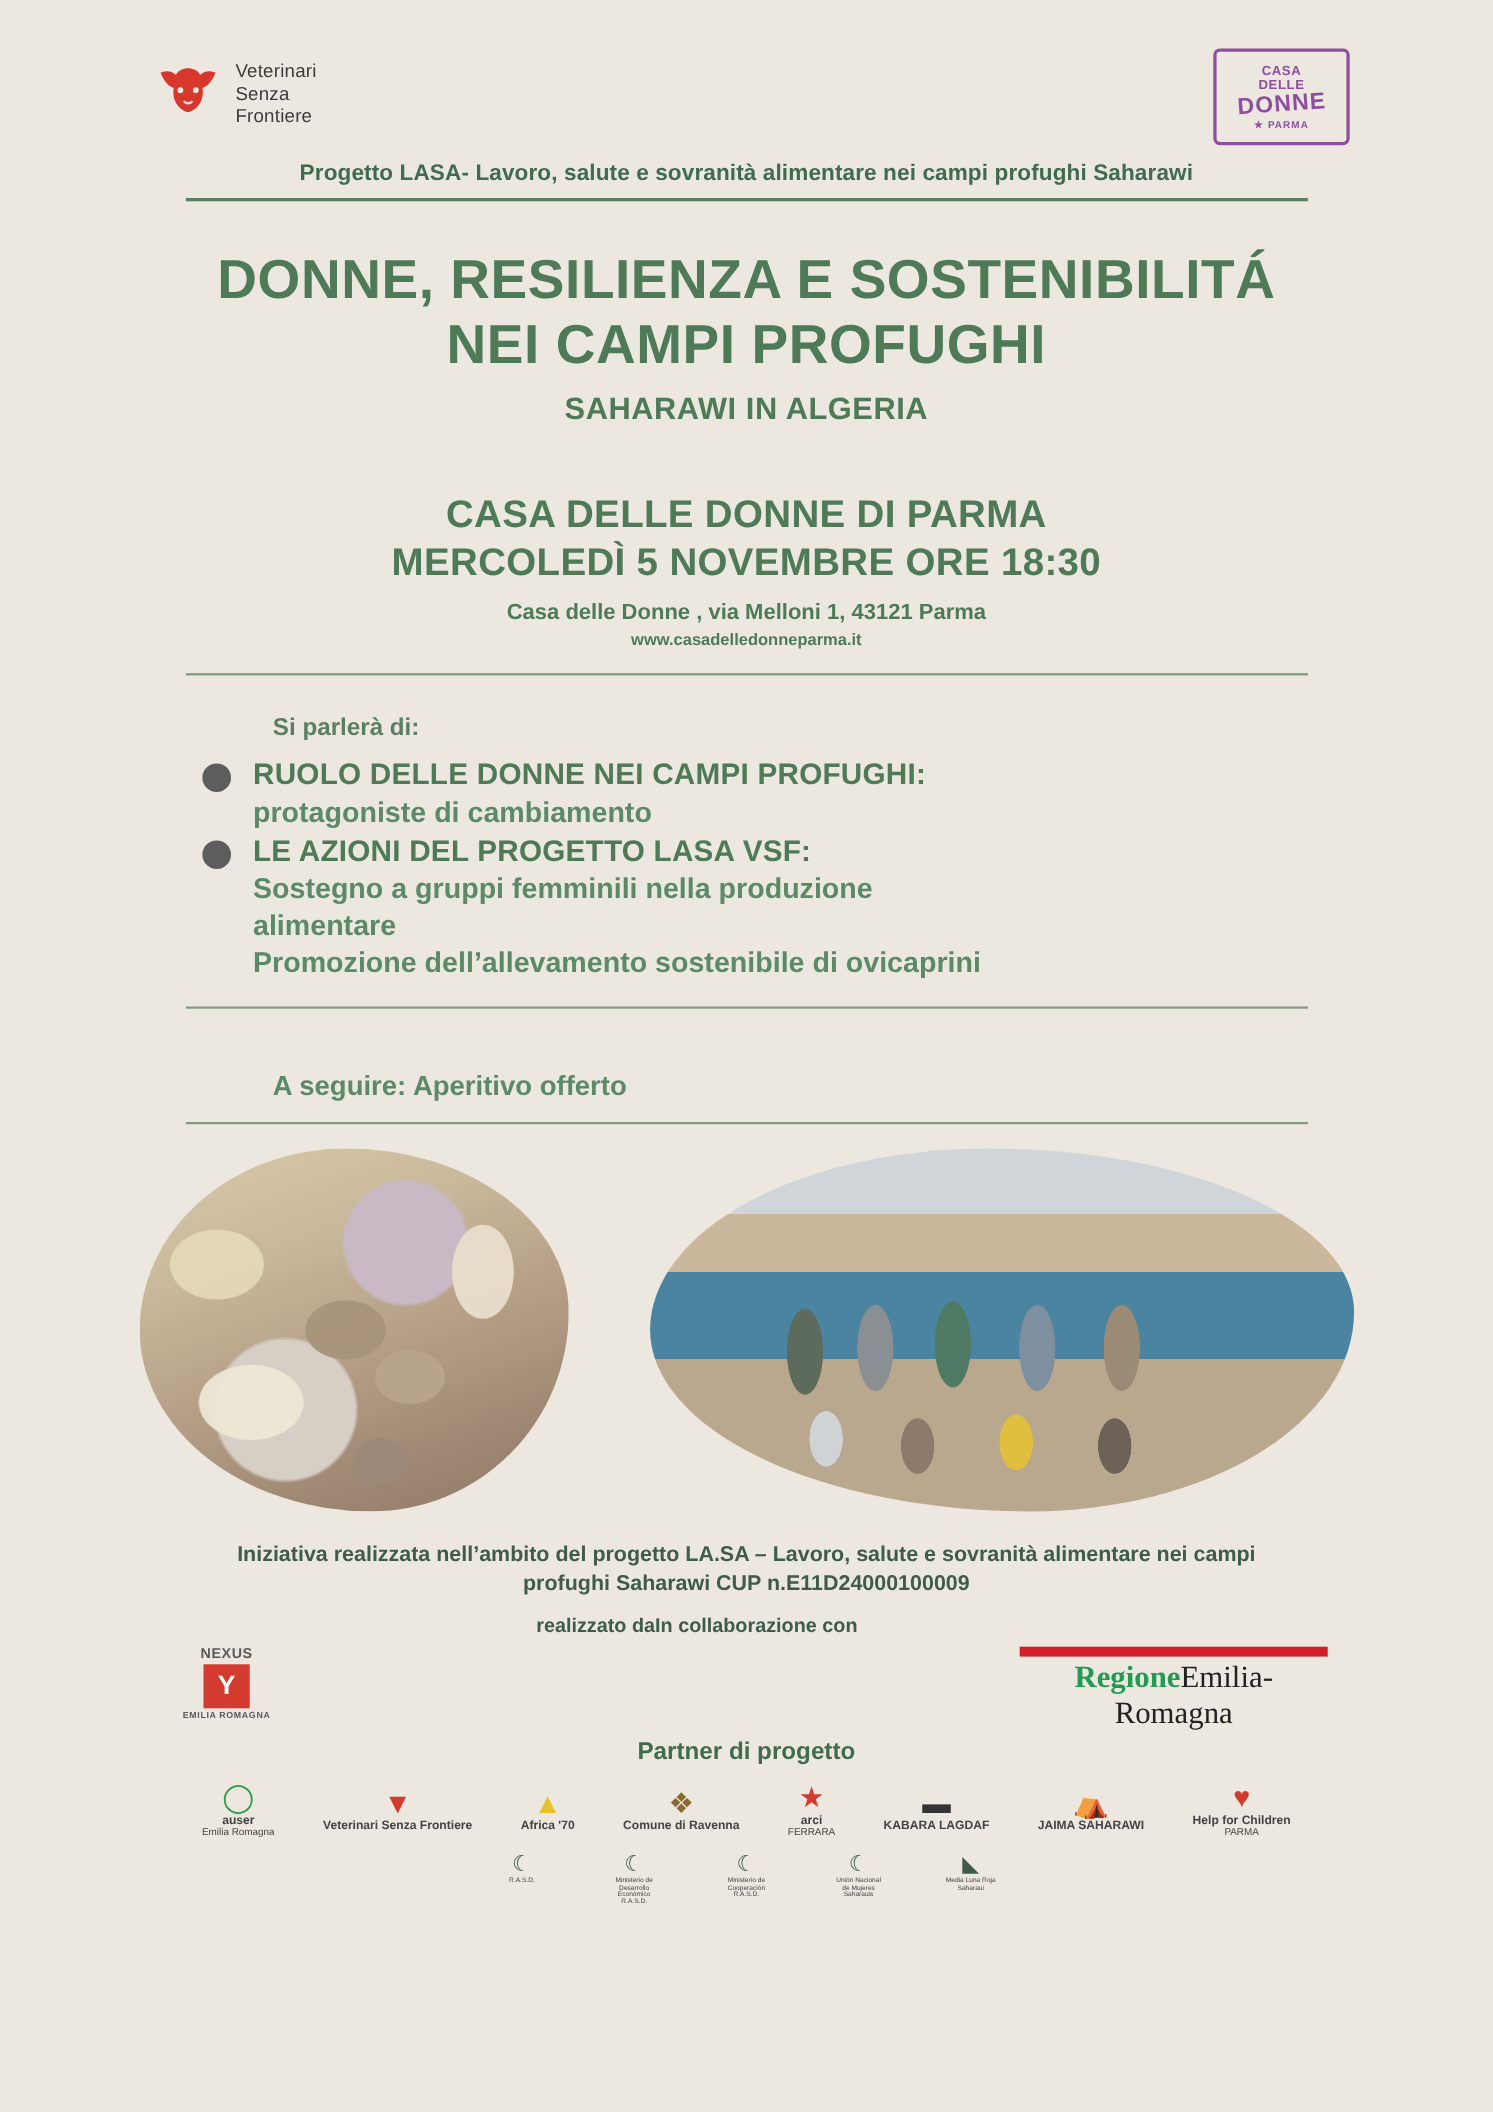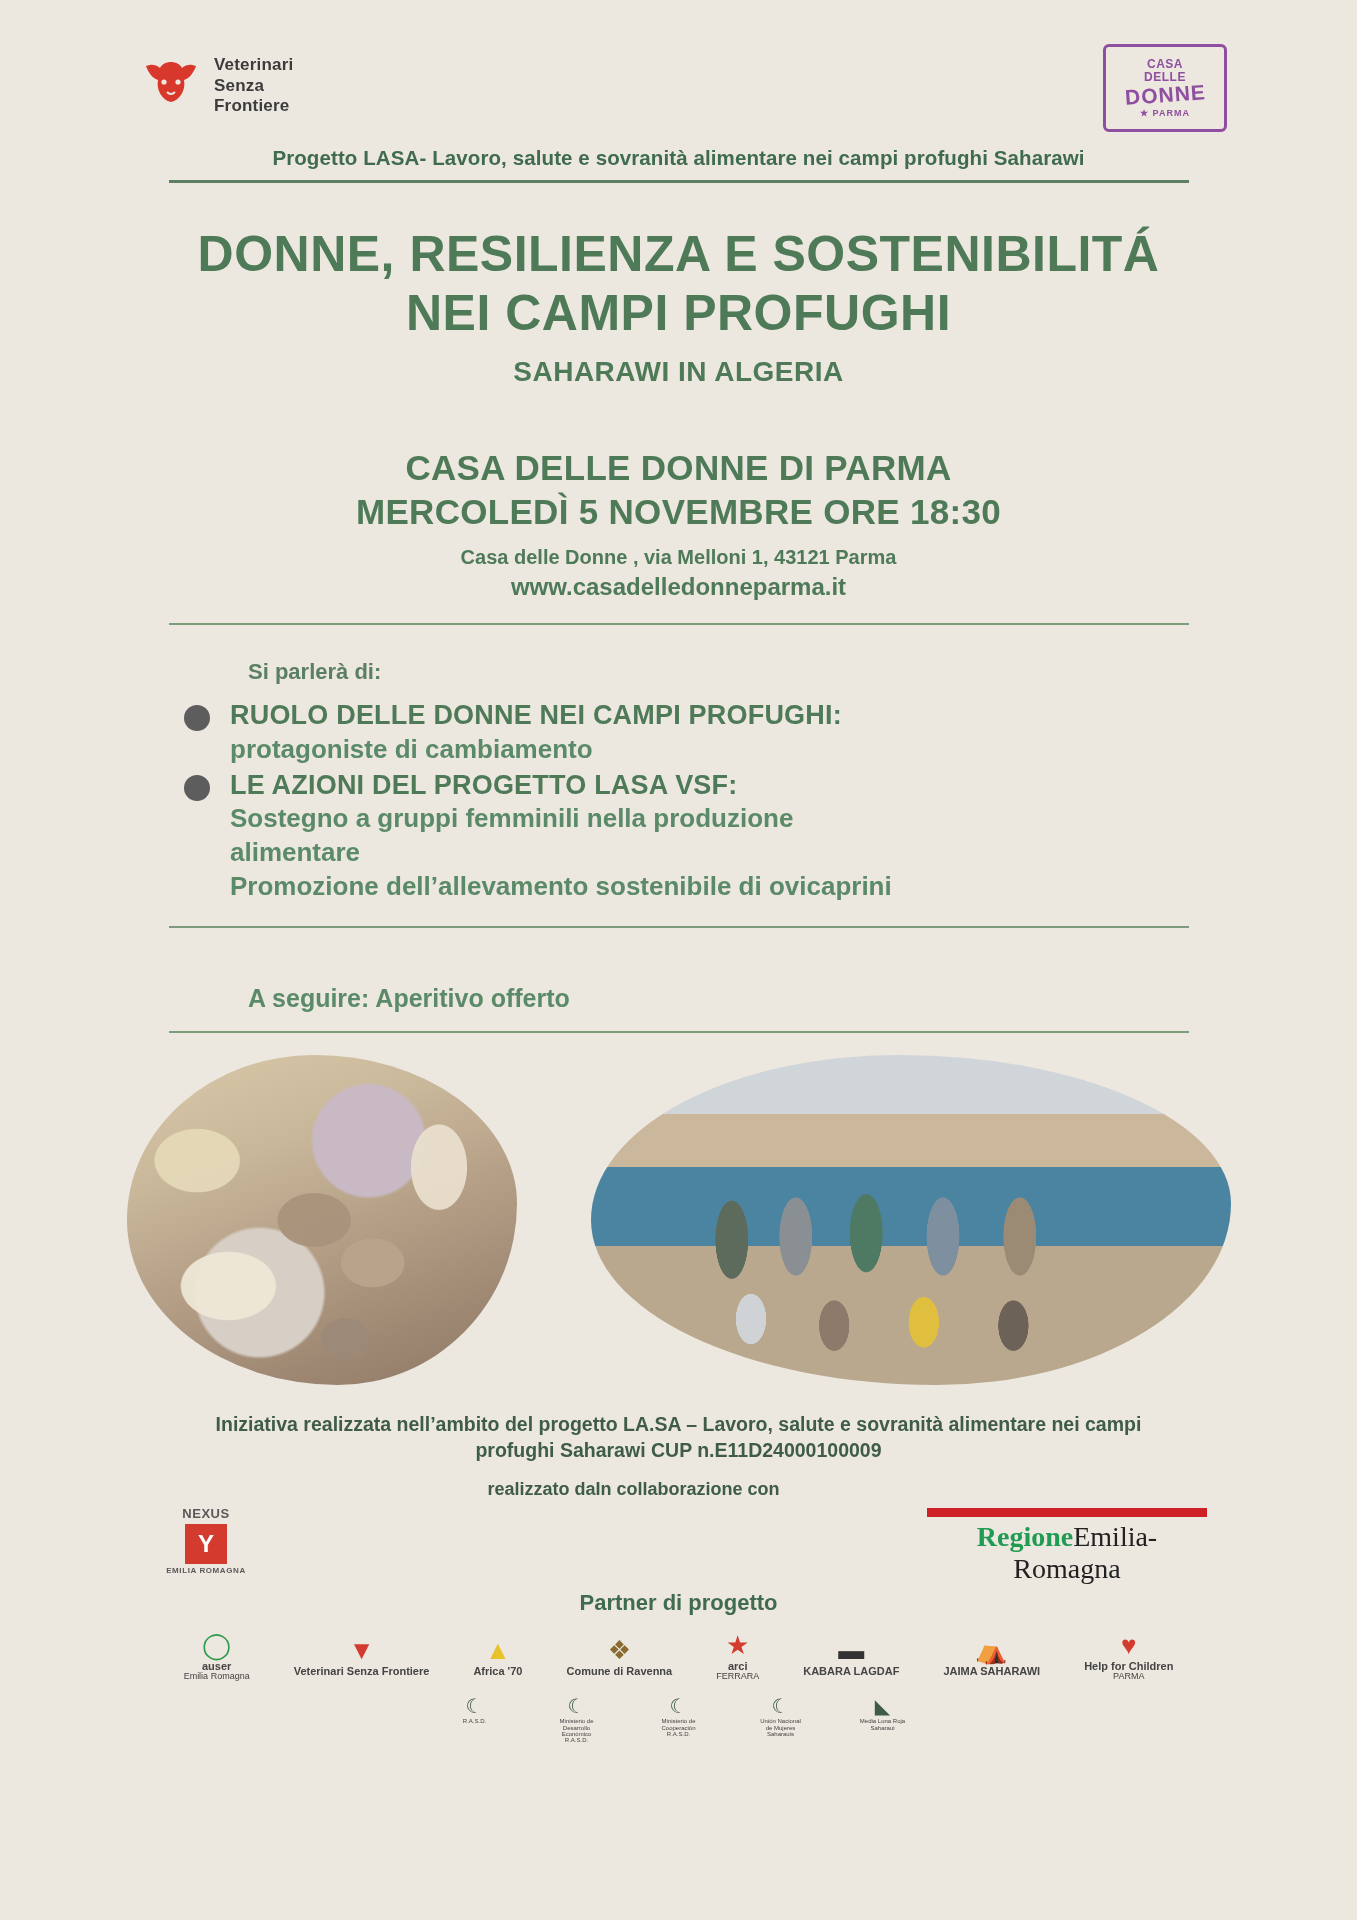--- a/index.html
+++ b/index.html
@@ -35,21 +35,21 @@
     align-items: center;
     gap: 12px;
   }
   .vsf-mark {
     width: 62px;
     height: 60px;
     position: relative;
   }
   .vsf-text {
     font-size: 17px;
-    font-weight: bold;
+    font-weight: normal;
     line-height: 1.22;
     color: #3c3c3c;
     letter-spacing: .2px;
   }
   .casa-logo {
     position: absolute;
     right: 130px;
     top: 44px;
     width: 118px;
     height: 82px;
@@ -142,21 +142,21 @@
     margin-top: 4px;
     letter-spacing: .3px;
   }
   .event-address {
     font-size: 20px;
     font-weight: bold;
     color: #4e7a58;
     margin-top: 14px;
   }
   .event-url {
-    font-size: 24px;
+    font-size: 15px;
     font-weight: bold;
     color: #4e7a58;
     margin-top: 4px;
   }
   .rule-wrap { margin-top: 22px; }
 
   
   .agenda {
     padding: 34px 0 0 16px;
   }

